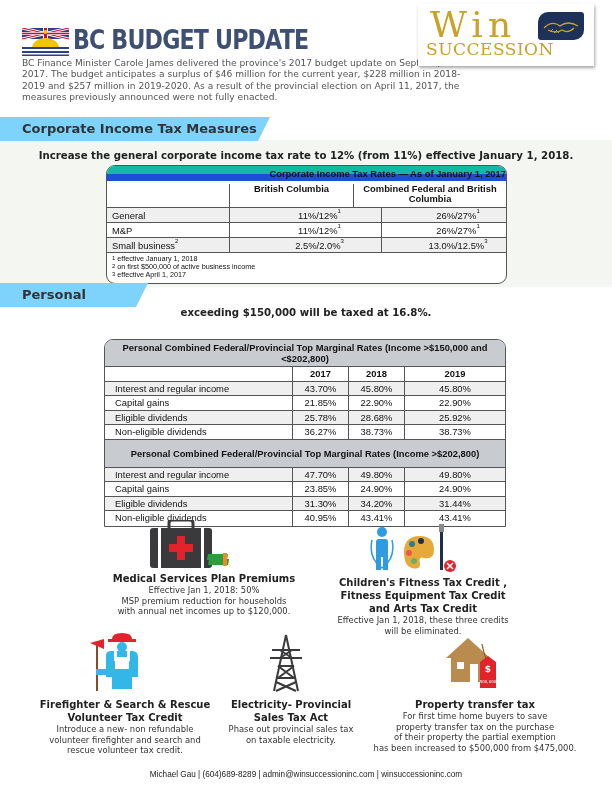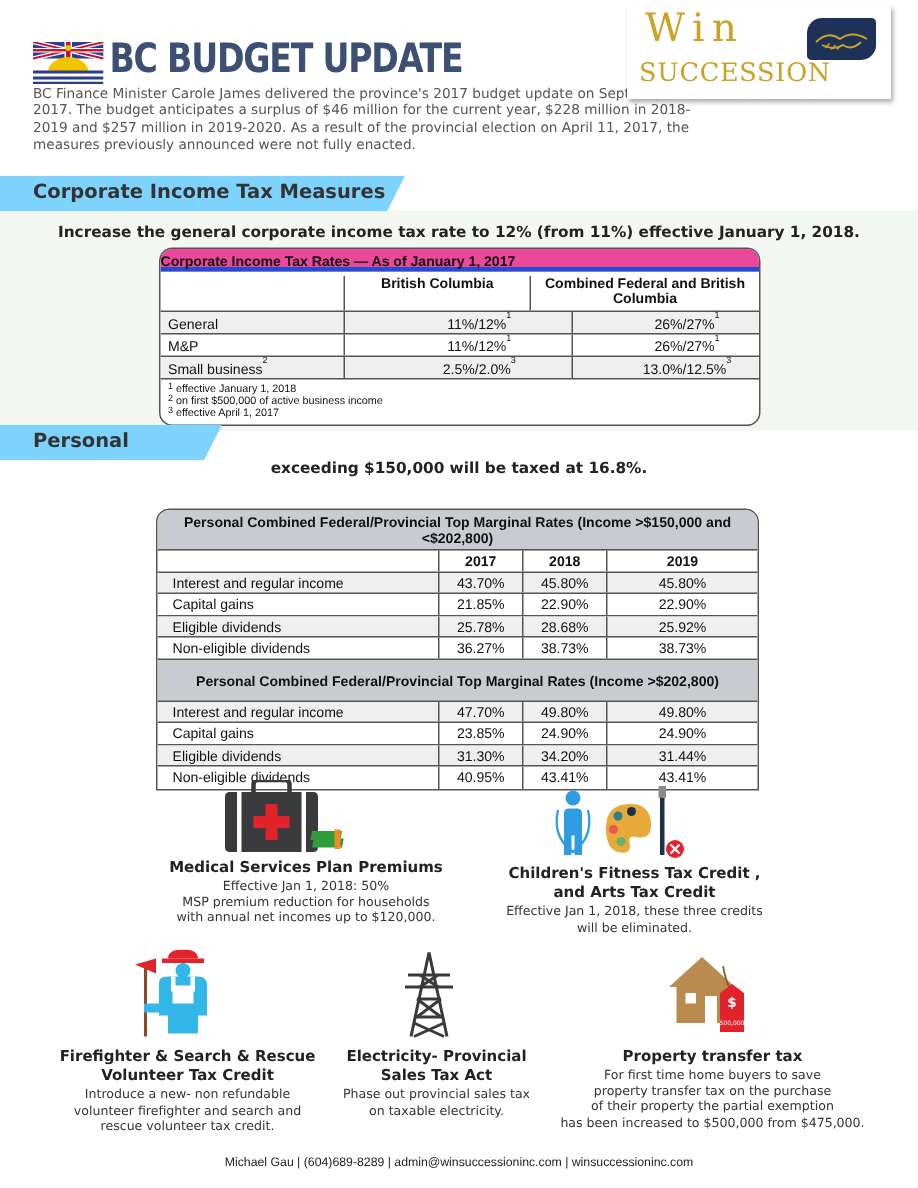--- a/index.html
+++ b/index.html
@@ -5,39 +5,39 @@
   * { box-sizing: border-box; margin: 0; padding: 0; }
   html, body { width: 612px; height: 792px; background: #ffffff; overflow: hidden; }
   body { position: relative; font-family: "DejaVu Sans", sans-serif; color: #2b2b2b; }
 
   
   .flag { position: absolute; left: 22px; top: 28px; width: 47px; height: 28px; }
   .title { position: absolute; left: 73px; top: 24px; font-family: "DejaVu Sans", sans-serif; font-weight: bold; font-size: 27px; letter-spacing: -1px; color: #3d4f73; transform: scaleX(0.82); transform-origin: left top; }
   .intro { position: absolute; left: 22px; top: 58px; width: 440px; font-size: 9.1px; line-height: 11.4px; color: #555; }
 
   .logo { position: absolute; left: 418px; top: 4px; width: 176px; height: 62px; background: #fff; box-shadow: 1px 2px 3px rgba(0,0,0,0.35); }
-  .logo .win { position: absolute; left: 12px; top: 0px; font-family: "DejaVu Serif", serif; font-size: 26px; color: #c9a227; letter-spacing: 5px; }
+  .logo .win { position: absolute; left: 12px; top: 0px; font-family: "DejaVu Serif", serif; font-size: 36px; color: #c9a227; letter-spacing: 5px; }
   .logo .succ { position: absolute; left: 8px; top: 35px; font-family: "DejaVu Serif", serif; font-size: 17px; color: #c9a227; letter-spacing: 0.5px; }
   .logo .hands { position: absolute; left: 120px; top: 8px; width: 46px; height: 28px; background: #1e3159; border-radius: 10px 3px 10px 3px; }
 
   
   .section-band { position: absolute; left: 0; width: 612px; background: #f3f6f1; }
   .band-corp { top: 140px; height: 147px; }
   .section-tab { position: absolute; left: 0; height: 24px; background: #7dd3fc; clip-path: polygon(0 0, 100% 0, calc(100% - 12px) 100%, 0 100%); }
   .section-tab span { position: absolute; left: 22px; top: 4px; font-size: 13px; font-weight: bold; color: #333; }
   .tab-corp { top: 117px; width: 270px; }
   .tab-pers { top: 283px; width: 148px; }
 
   .lead { position: absolute; left: 0; width: 612px; text-align: center; font-size: 10.2px; font-weight: bold; color: #222; }
   .lead-corp { top: 150px; }
   .lead-pers { top: 306px; line-height: 13.5px; }
 
   
   .ctable { position: absolute; left: 106px; top: 165px; width: 401px; border: 1px solid #555; border-radius: 9px; overflow: hidden; background: #fff; font-family: "Liberation Sans", sans-serif; font-size: 9.4px; color: #111; }
-  .ctable .hdr { background: #ec4899; text-align: left; font-weight: bold; height: 15px; line-height: 15px; border-bottom: 3px solid #1d4ed8; }
+  .ctable .hdr { background: #14b8a6; text-align: right; font-weight: bold; height: 15px; line-height: 15px; border-bottom: 7px solid #1d4ed8; }
   .ctable .row { display: flex; border-bottom: 1px solid #555; }
   .ctable .row div { border-right: 1px solid #555; }
   .ctable .row div:last-child { border-right: none; }
   .ctable .c1 { width: 123px; padding-left: 5px; }
   .ctable .c2 { width: 124px; text-align: center; }
   .ctable .c3 { flex: 1; text-align: center; }
   .ctable .colhdr { height: 27px; font-weight: bold; line-height: 9.5px; padding-top: 3px; }
   .ctable .datarow { height: 15px; line-height: 15px; gap: 28px; }
   .ctable .datarow:nth-child(odd) { background: #efefef; }
   .ctable .notes { padding: 2px 0 3px 5px; font-size: 7.2px; line-height: 8.2px; border-bottom: none; display: block; }
@@ -230,20 +230,21 @@
   <circle cx="53" cy="19" r="3" fill="#1e2f4a"></circle>
   <circle cx="41" cy="31" r="3" fill="#e85a4f"></circle>
   <circle cx="46" cy="39" r="3" fill="#6ab06a"></circle>
   <rect x="72" y="8" width="3" height="40" fill="#1e2f4a"></rect>
   <rect x="71" y="2" width="5" height="8" fill="#8a8a8a"></rect>
   <circle cx="82" cy="44" r="6" fill="#e3232c"></circle>
   <path d="M79 41 L85 47 M85 41 L79 47" stroke="#fff" stroke-width="1.5"></path>
 </svg>
 <div class="block" style="left:312px; top:576px; width:222px;">
   <div class="h">Children's Fitness Tax Credit ,</div>
+  <div class="h">Fitness Equipment Tax Credit</div>
   <div class="h">and Arts Tax Credit</div>
   <div class="t">Effective Jan 1, 2018, these three credits</div>
   <div class="t">will be eliminated.</div>
 </div>
 
 <svg class="icon" style="left:86px; top:633px; width:60px; height:60px;" viewBox="0 0 60 60">
   <path d="M26 6 Q26 0 36 0 Q46 0 46 6 Z" fill="#e3232c"></path>
   <rect x="22" y="6" width="28" height="3" fill="#e3232c"></rect>
   <circle cx="36" cy="14" r="5" fill="#33b6e8"></circle>
   <path d="M20 22 Q20 18 26 18 H46 Q52 18 52 24 V44 H46 V56 H26 V44 H20 Z" fill="#33b6e8"></path>

